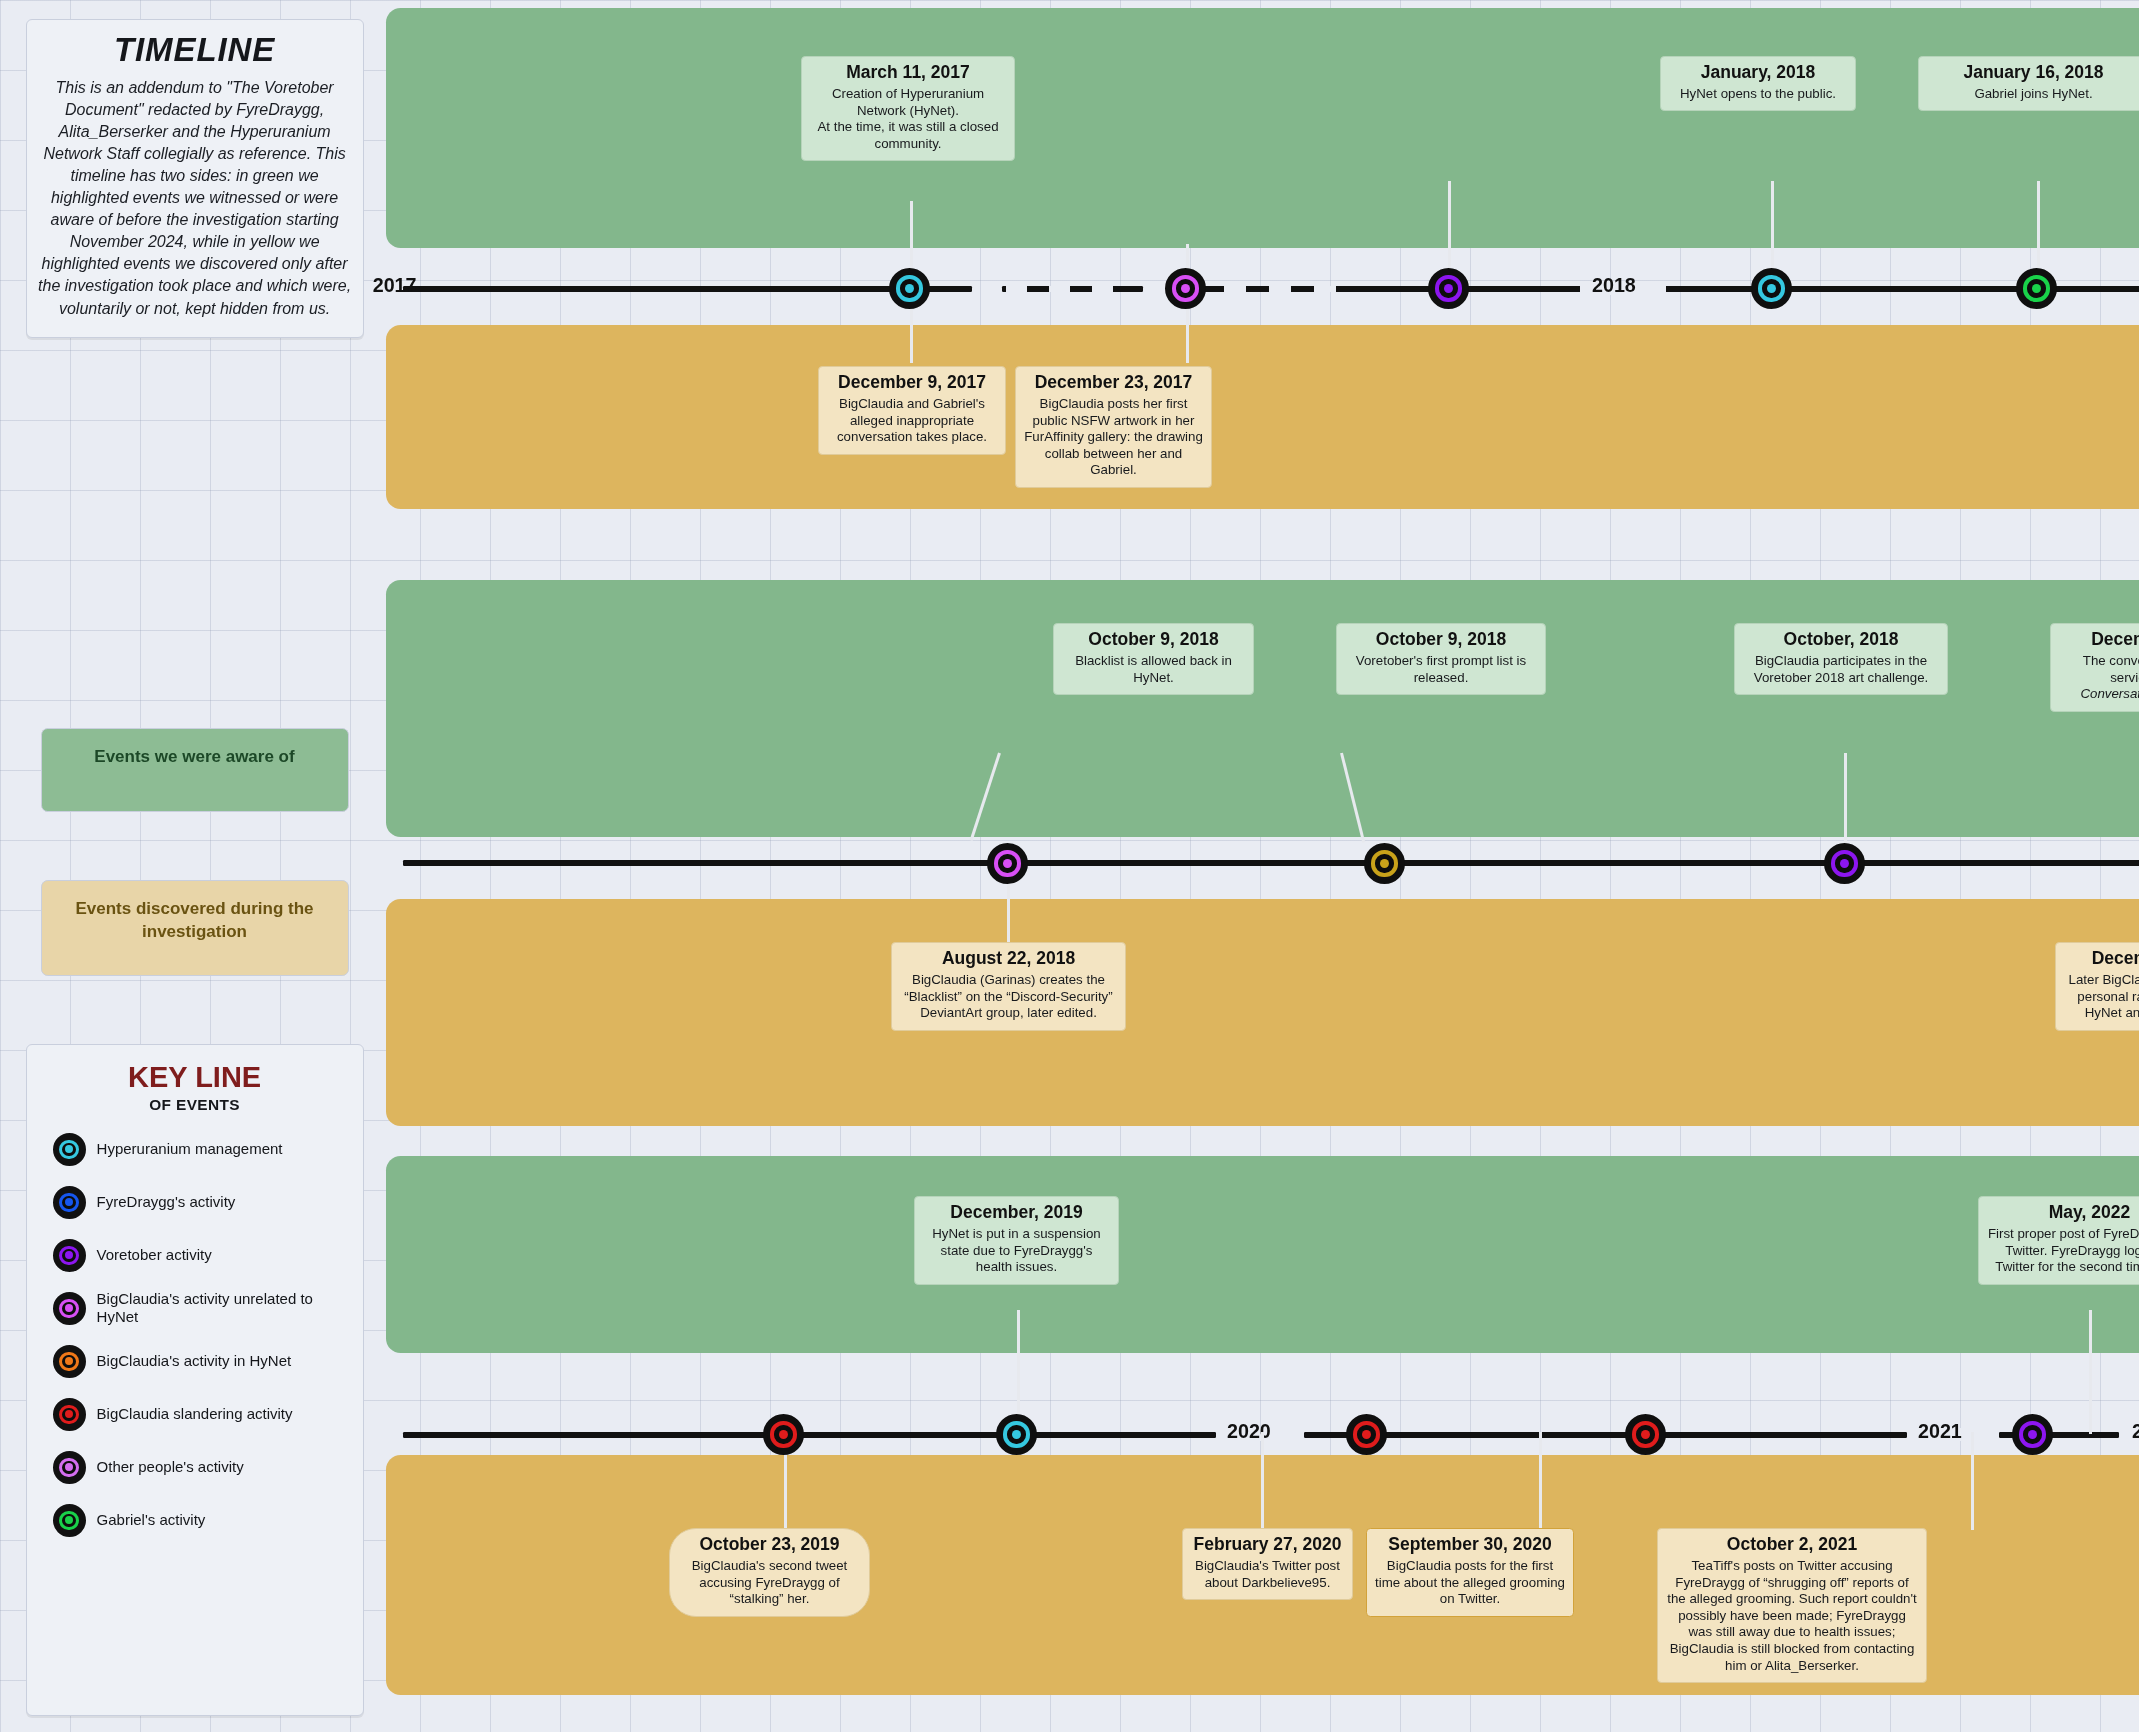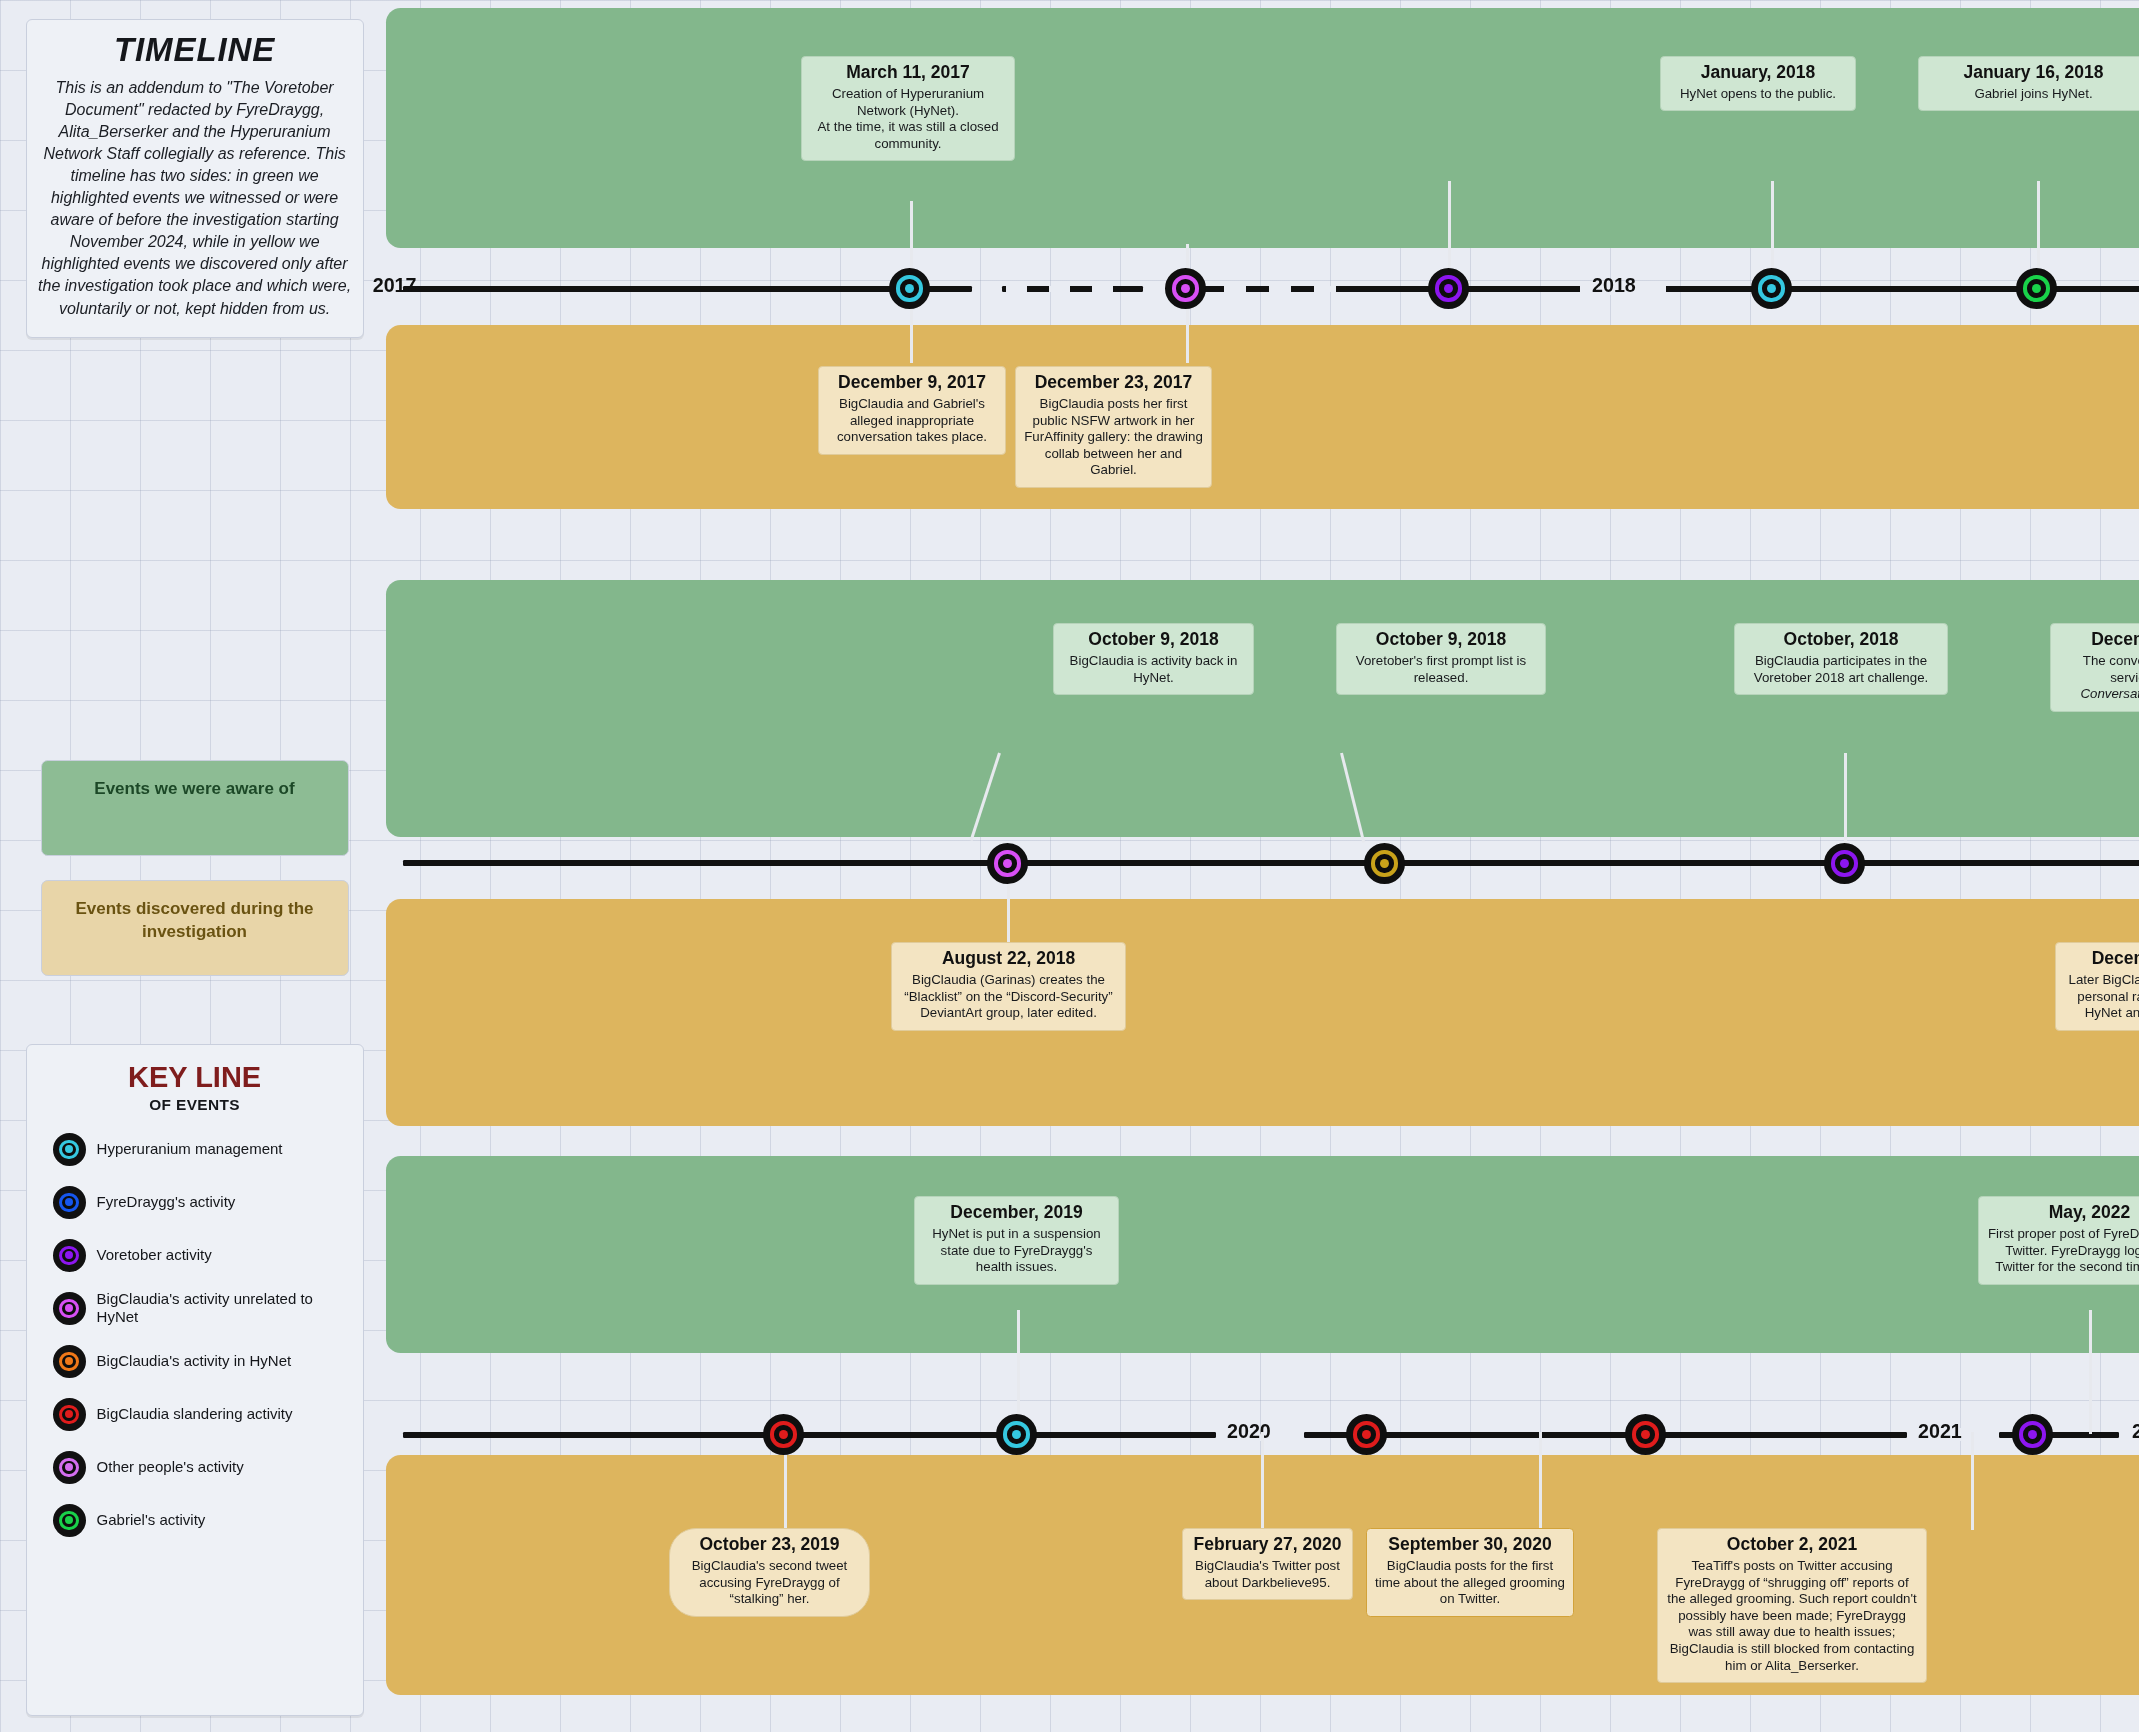--- a/index.html
+++ b/index.html
@@ -30,21 +30,21 @@
   .intro{position:absolute;left:8.6px;top:19px;width:338px;padding:7.7px 11px 17px;box-sizing:border-box;font-style:italic;}
   .intro h1{
     margin:3.4px 0 7.7px;text-align:center;font-size:33px;letter-spacing:0.9px;
     font-weight:bold;color:#15171b;font-family:"Liberation Sans",sans-serif;
   }
   .intro p{
     margin:0;text-align:center;font-size:16px;line-height:1.38;color:#1b1e24;
   }
   .legendbox{position:absolute;left:23.5px;width:308px;box-sizing:border-box;padding:17px 8.6px;border-radius:6.8px;text-align:center;}
   .legendbox .txt{font-size:17px;line-height:1.35;font-weight:bold;}
-  #legend-green{top:760px;height:96px;background:#8dbc94;border:1.3px solid #c9cfdd;color:#1c4827;}
+  #legend-green{top:728px;height:84px;background:#8dbc94;border:1.3px solid #c9cfdd;color:#1c4827;}
   #legend-yellow{top:880px;height:96px;background:#e8d5a8;border:1.3px solid #c9cfdd;color:#6a5312;}
 
   .keyline{position:absolute;left:8.6px;top:1044px;width:338px;height:672px;padding:11px 13px;box-sizing:border-box;}
   .keyline h2{margin:5.1px 0 0;text-align:center;font-size:29px;font-weight:bold;color:#7f1d1d;}
   .keyline h3{margin:1.7px 0 12px;text-align:center;font-size:15.4px;font-weight:bold;color:#15171b;letter-spacing:0.4px;}
   .keyrow{display:flex;align-items:center;gap:11px;margin:0 0 6px;padding-left:13px;min-height:47px;}
   .keyrow .lbl{font-size:15px;line-height:1.2;color:#14161a;}
   .dot{
     width:33px;height:33px;border-radius:50%;flex:0 0 33px;
     box-sizing:border-box;position:relative;
@@ -263,21 +263,21 @@
       <i></i>
       <b></b>
     </div>
   <div class="node" style="--ring:#8d16f0;left:1447px;top:843px;">
       <i></i>
       <b></b>
     </div>
 
   <div class="ev g" style="left:676px;top:623px;width:201px;">
     <div class="t">October 9, 2018</div>
-    <div class="d">BigClaudia is activity back in HyNet.</div>
+    <div class="d">Blacklist is allowed back in HyNet.</div>
   </div>
   <div class="ev g" style="left:959px;top:623px;width:210px;">
     <div class="t">October 9, 2018</div>
     <div class="d">Voretober's first prompt list is released.</div>
   </div>
   <div class="ev g" style="left:1357px;top:623px;width:214px;">
     <div class="t">October, 2018</div>
     <div class="d">BigClaudia participates in the Voretober 2018 art challenge.</div>
   </div>
   <div class="ev g" style="left:1673px;top:623px;width:240px;">

